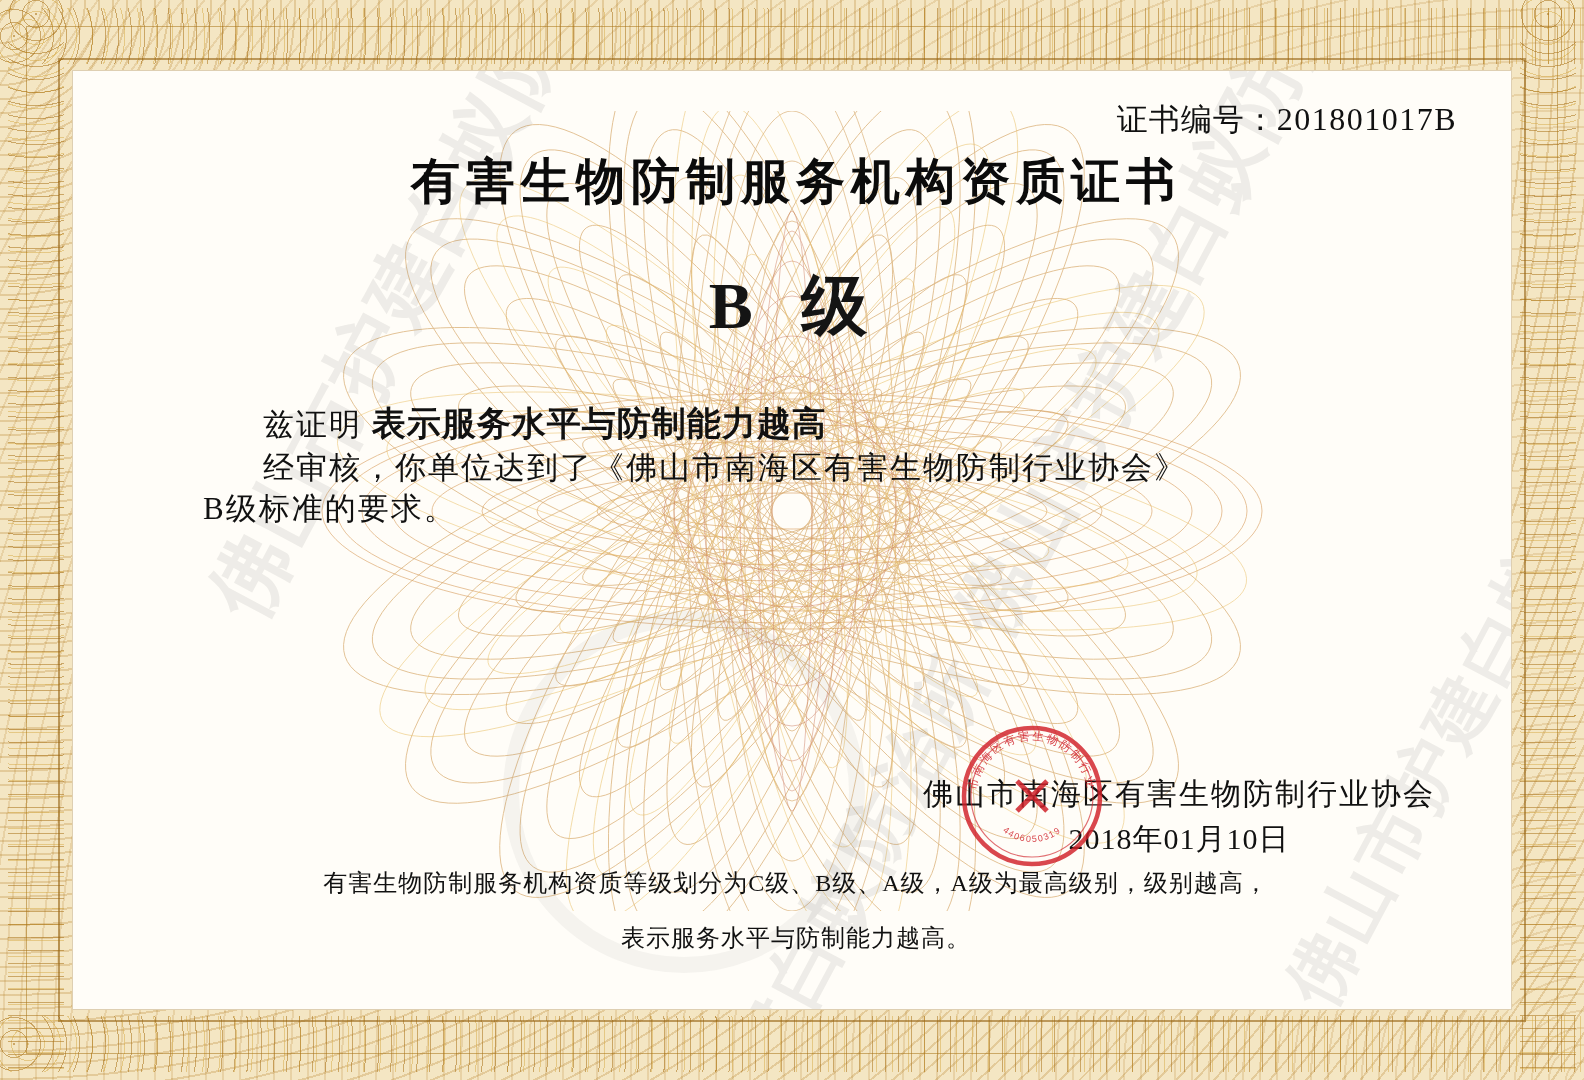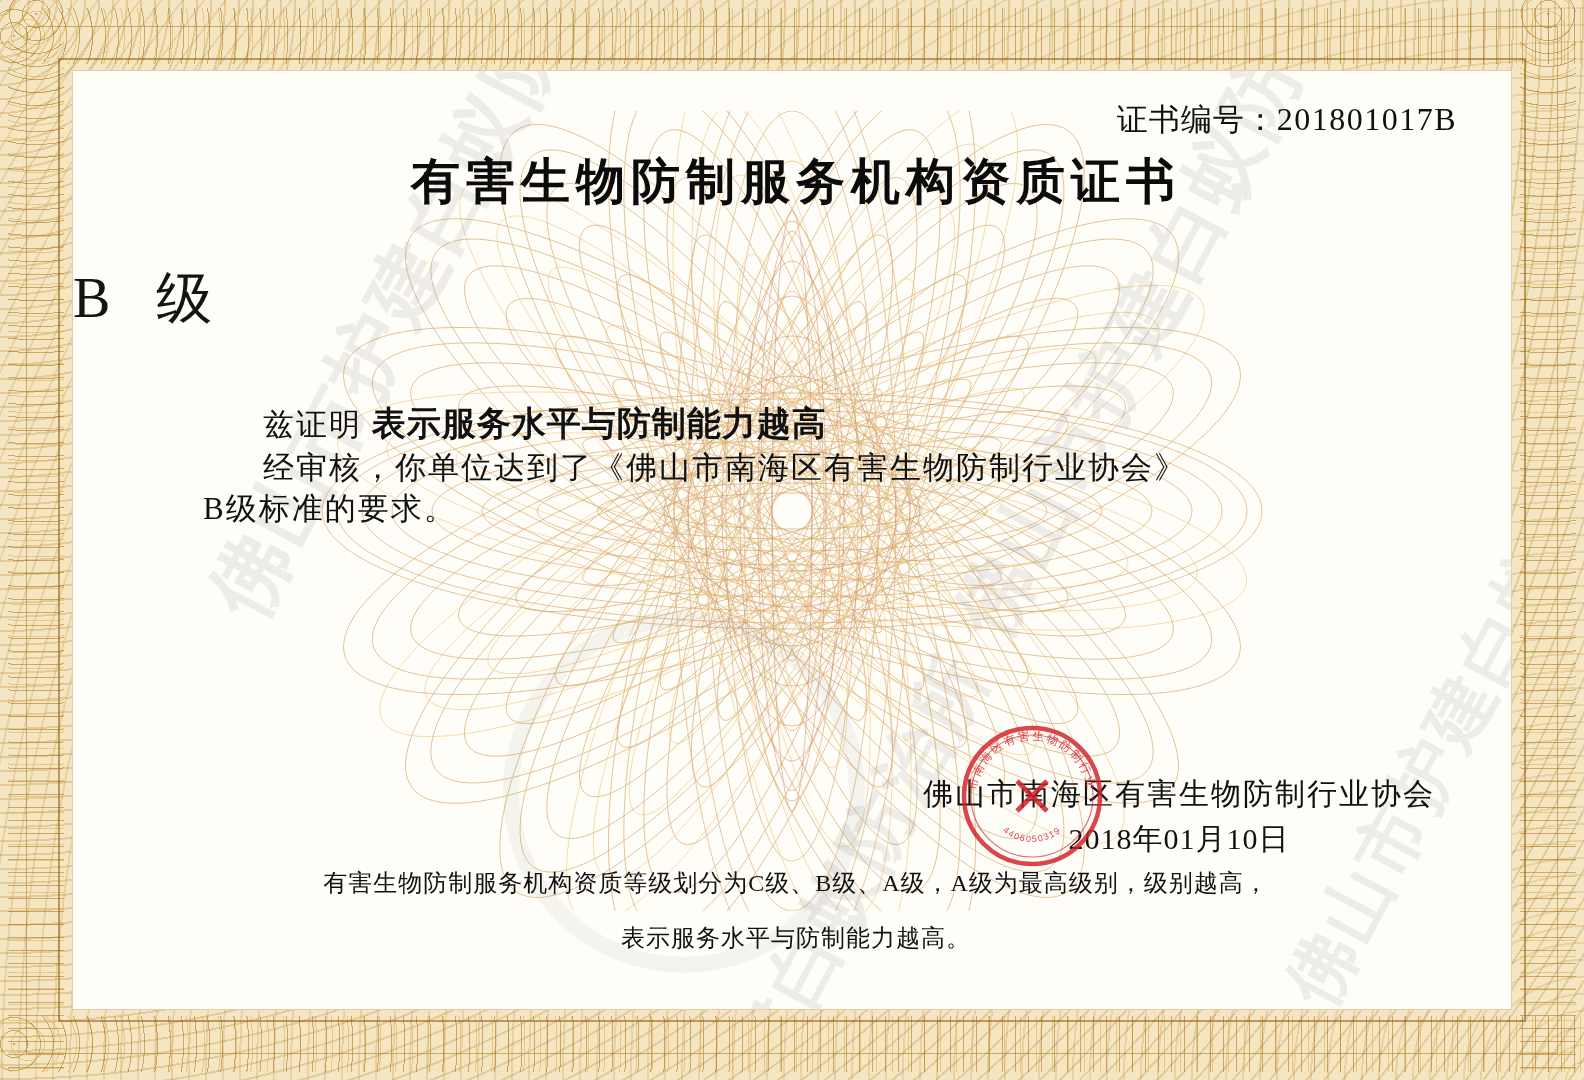--- a/index.html
+++ b/index.html
@@ -160,22 +160,23 @@
     font-family: "Liberation Sans", sans-serif;
     font-weight: bold;
     font-size: 49px;
     letter-spacing: 6px;
     color: #0b0b0b;
   }
   .grade {
     position: absolute;
     left: 0; right: 0;
     top: 190px;
-    font-size: 56px;
-    font-weight: normal;
+    text-align: center;
+    font-size: 66px;
+    font-weight: bold;
     color: #141414;
     letter-spacing: 16px;
     font-family: "Liberation Serif", serif;
   }
 
   .body-block {
     position: absolute;
     left: 118px;
     right: 60px;
     top: 330px;

